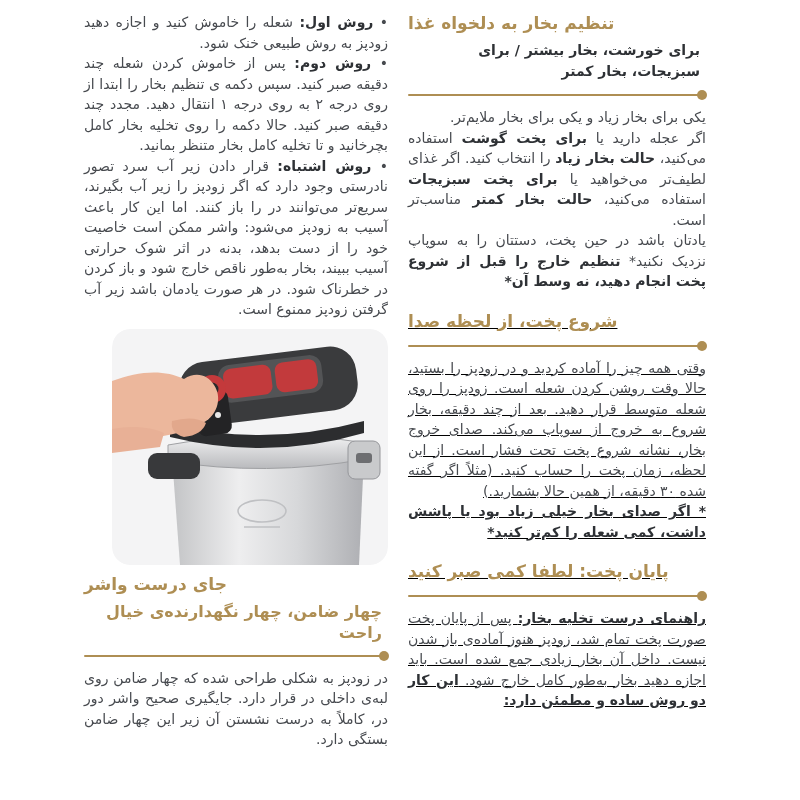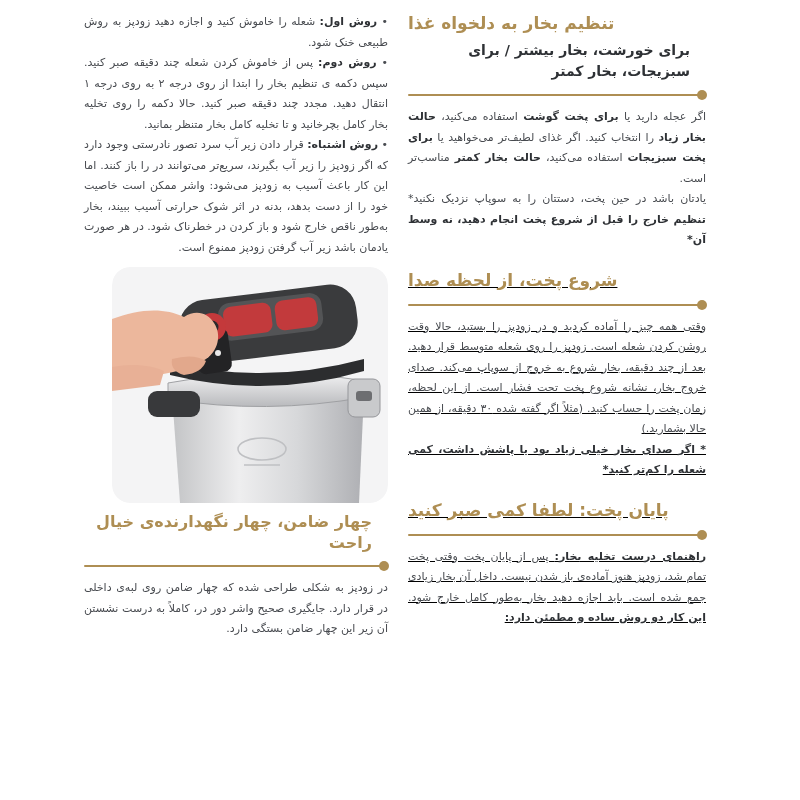--- a/index.html
+++ b/index.html
@@ -15,33 +15,33 @@
   .col{ display:block; }
   .col-right{ width:298px; flex:0 0 298px; }
   .col-left{ width:304px; flex:0 0 304px; }
   section{ margin:0; }
   h2.sec-title{
     color:var(--gold); font-size:17px; font-weight:700;
     line-height:23px; margin:0 0 5px 0; text-align:left;
   }
   .sec-subtitle{
     color:var(--bold); font-size:14px; font-weight:700;
-    line-height:21px; margin:0 16px 4px 0; text-align:right;
+    line-height:21px; margin:0 6px 4px 0; text-align:right;
   }
   .sec-subtitle.gold{ color:var(--gold); font-size:16px; }
   .rule{
     position:relative; height:2px; background:var(--gold);
     margin:12px 0 11px 0; border-radius:1px;
   }
   .rule .dot{
     position:absolute; right:-1px; top:-4px; width:10px; height:10px;
     border-radius:50%; background:var(--gold); display:block;
   }
   p.body{
-    font-size:11px; line-height:20.5px; color:var(--body);
+    font-size:14px; line-height:20.5px; color:var(--body);
     text-align:justify; text-align-last:right; margin:0;
   }
   p.body .b{ font-weight:700; color:var(--bold); }
   .sec-mt{ margin-top:18px;text-decoration:underline; }
   .photo{
     width:276px; height:236px; margin:9px 0 8px 0; border-radius:18px;
     overflow:hidden; display:block;
   }
   .photo svg{ display:block; width:276px; height:236px; }
 </style>
@@ -51,39 +51,40 @@
 <div class="page">
 
   <div class="col col-right">
 
     <section>
       <h2 class="sec-title">تنظیم بخار به دلخواه غذا</h2>
       <p class="sec-subtitle">برای خورشت، بخار بیشتر /  برای سبزیجات، بخار کمتر</p>
       <div class="rule">
           <span class="dot"></span>
         </div>
+      <p class="body"><span>یکی برای بخار زیاد و یکی برای بخار ملایم‌تر.</span></p>
       <p class="body"><span>اگر عجله دارید یا </span><span class="b">برای پخت گوشت</span><span> استفاده می‌کنید، </span><span class="b">حالت بخار زیاد</span><span> را انتخاب کنید. اگر غذای لطیف‌تر می‌خواهید یا </span><span class="b">برای پخت سبزیجات</span><span> استفاده می‌کنید، </span><span class="b">حالت بخار کمتر</span><span> مناسب‌تر است.</span></p>
       <p class="body"><span>یادتان باشد در حین پخت، دستتان را به سوپاپ نزدیک نکنید* </span><span class="b">تنظیم خارج را قبل از شروع پخت انجام دهید، نه وسط آن*</span></p>
     </section>
 
     <section class="sec-mt">
       <h2 class="sec-title">شروع پخت، از لحظه صدا</h2>
       <div class="rule">
           <span class="dot"></span>
         </div>
       <p class="body"><span>وقتی همه چیز را آماده کردید و در زودپز را بستید، حالا وقت روشن کردن شعله است. زودپز را روی شعله متوسط قرار دهید. بعد از چند دقیقه، بخار شروع به خروج از سوپاپ می‌کند. صدای خروج بخار، نشانه شروع پخت تحت فشار است. از این لحظه، زمان پخت را حساب کنید. (مثلاً اگر گفته شده ۳۰ دقیقه، از همین حالا بشمارید.)</span></p>
       <p class="body"><span class="b">* اگر صدای بخار خیلی زیاد بود یا پاشش داشت، کمی شعله را کم‌تر کنید*</span></p>
     </section>
 
     <section class="sec-mt">
       <h2 class="sec-title">پایان پخت: لطفا کمی صبر کنید</h2>
       <div class="rule">
           <span class="dot"></span>
         </div>
-      <p class="body"><span class="b">راهنمای درست تخلیه بخار:</span><span> پس از پایان پخت وقتی پخت تمام شد، زودپز هنوز آماده‌ی باز شدن نیست. داخل آن بخار زیادی جمع شده است. باید اجازه دهید بخار به‌طور کامل خارج شود. </span><span class="b">این کار دو روش ساده و مطمئن دارد:</span></p>
+      <p class="body"><span class="b">راهنمای درست تخلیه بخار:</span><span> پس از پایان پخت صورت پخت تمام شد، زودپز هنوز آماده‌ی باز شدن نیست. داخل آن بخار زیادی جمع شده است. باید اجازه دهید بخار به‌طور کامل خارج شود. </span><span class="b">این کار دو روش ساده و مطمئن دارد:</span></p>
     </section>
 
   </div>
 
   <div class="col col-left">
 
     <p class="body"><span>• </span><span class="b">روش اول:</span><span> شعله را خاموش کنید و اجازه دهید زودپز به روش طبیعی خنک شود.</span></p>
     <p class="body"><span>• </span><span class="b">روش دوم:</span><span> پس از خاموش کردن شعله چند دقیقه صبر کنید. سپس دکمه ی تنظیم بخار را ابتدا از روی درجه ۲ به روی درجه ۱ انتقال دهید. مجدد چند دقیقه صبر کنید. حالا دکمه را روی تخلیه بخار کامل بچرخانید و تا تخلیه کامل بخار متنظر بمانید.</span></p>
     <p class="body"><span>• </span><span class="b">روش اشتباه:</span><span> قرار دادن زیر آب سرد تصور نادرستی وجود دارد که اگر زودپز را زیر آب بگیرند، سریع‌تر می‌توانند در را باز کنند. اما این کار باعث آسیب به زودپز می‌شود: واشر ممکن است خاصیت خود را از دست بدهد، بدنه در اثر شوک حرارتی آسیب ببیند، بخار به‌طور ناقص خارج شود و باز کردن در خطرناک شود. در هر صورت یادمان باشد زیر آب گرفتن زودپز ممنوع است.</span></p>
 
@@ -135,20 +136,21 @@
         <rect x="36" y="124" width="52" height="26" rx="9" fill="#38393b"></rect>
 
         <g stroke="#bfc0c3" fill="none" stroke-width="1.6">
           <ellipse cx="150" cy="182" rx="24" ry="11"></ellipse>
           <line x1="132" y1="198" x2="168" y2="198"></line>
         </g>
       </svg>
     </div>
 
     <section>
+      <h2 class="sec-title">جای درست واشر</h2>
       <p class="sec-subtitle gold">چهار ضامن، چهار نگهدارنده‌ی خیال راحت</p>
       <div class="rule">
           <span class="dot"></span>
         </div>
       <p class="body"><span>در زودپز به شکلی طراحی شده که چهار ضامن روی لبه‌ی داخلی در قرار دارد. جایگیری صحیح واشر دور در، کاملاً به درست نشستن آن زیر این چهار ضامن بستگی دارد.</span></p>
     </section>
 
   </div>
 </div>
 

